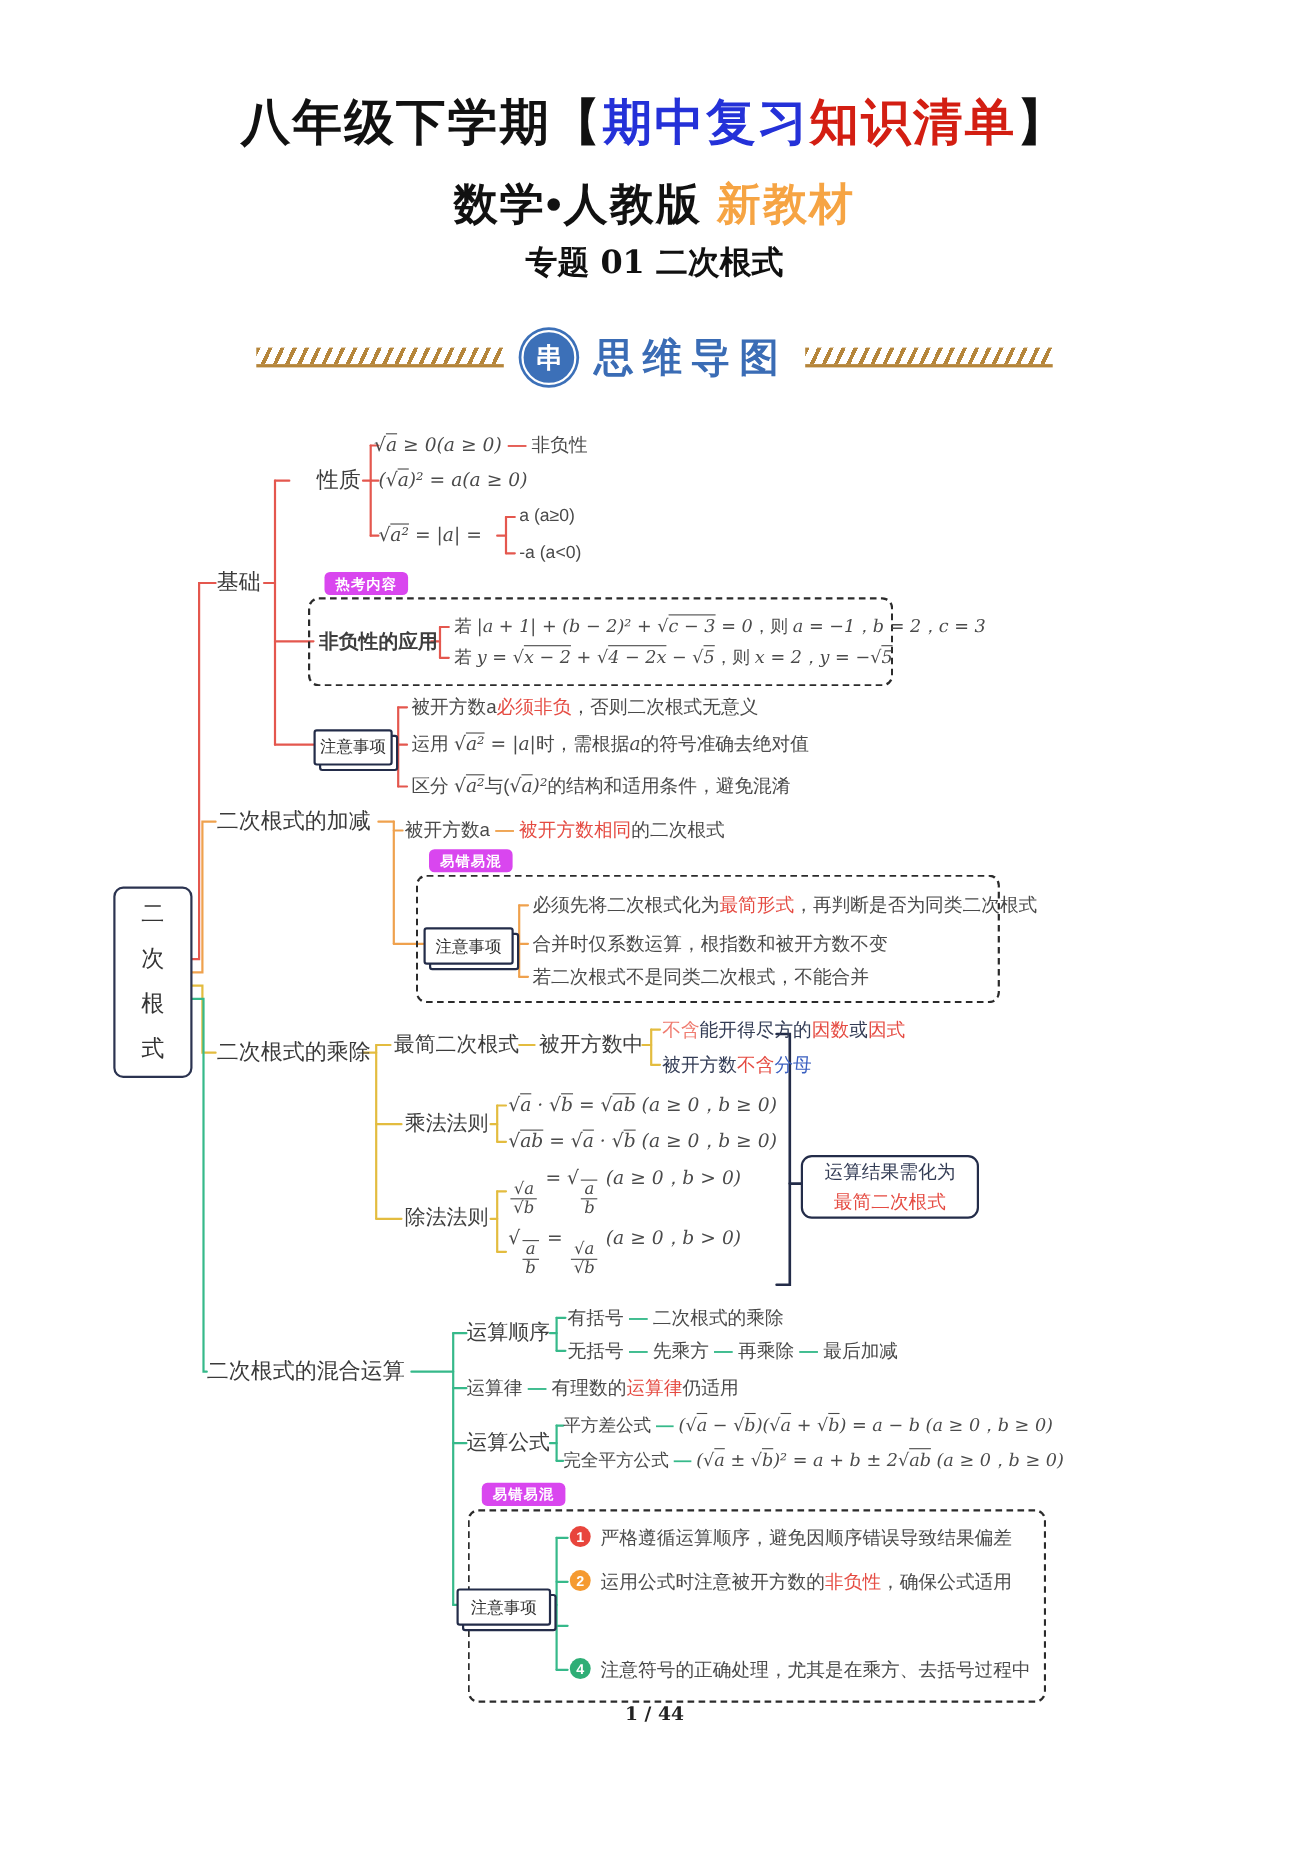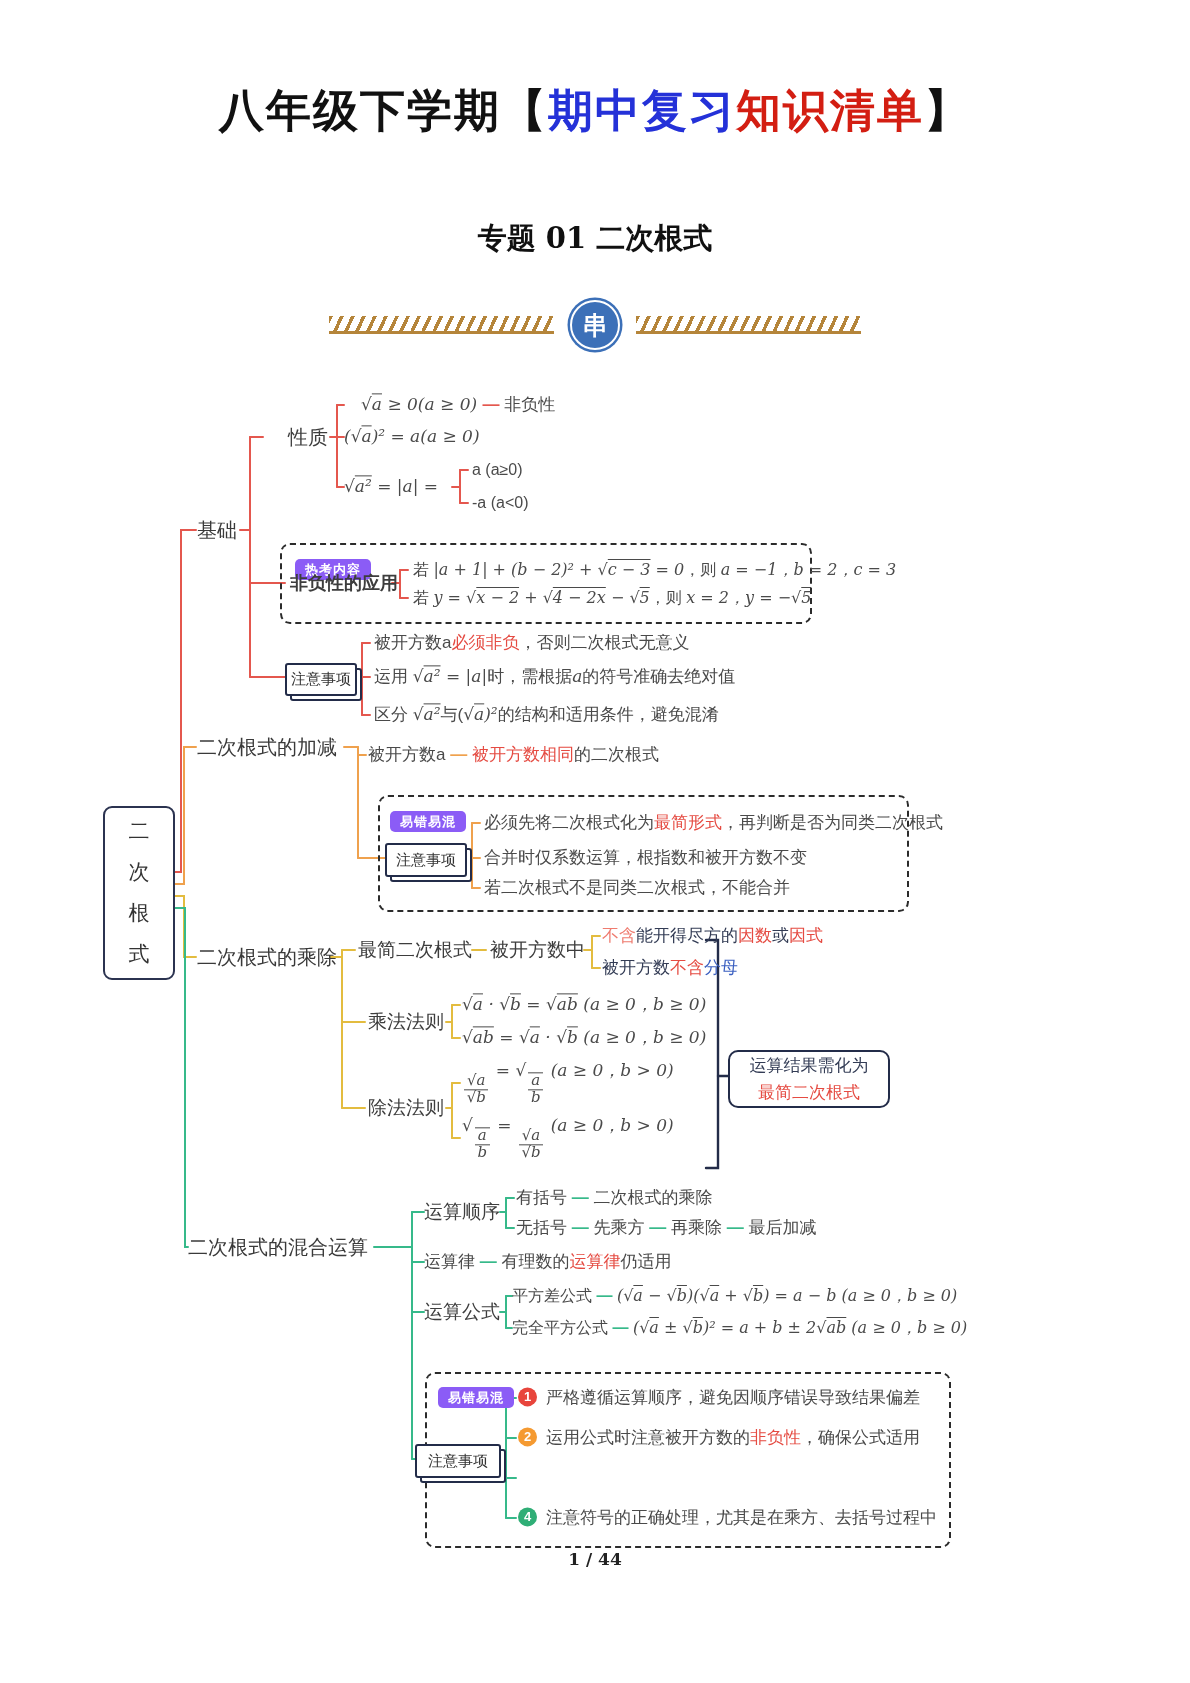--- a/index.html
+++ b/index.html
@@ -24,22 +24,22 @@
   .banner-label{font-size:36px;font-weight:900;color:#3a6cb5;letter-spacing:8px;}
 
   
   .node{position:absolute;transform:translateY(-50%);white-space:nowrap;font-size:17px;color:#4a4a4a;line-height:1.25;}
   .lbl{font-size:20px;color:#3d3d3d;font-weight:500;}
   .mainlbl{font-size:20px;color:#3a3a3a;}
   .fs16{font-size:16px;}
   .rootnode{position:absolute;left:103px;top:806px;width:68px;height:170px;border:2px solid #2b3350;border-radius:9px;
             display:flex;align-items:center;justify-content:center;text-align:center;font-size:21px;color:#333;
             white-space:pre-line;line-height:1.95;background:#fff;}
-  .badge{position:absolute;background:#8b5cf6;color:#fff;font-size:13px;font-weight:bold;letter-spacing:1px;
-         padding:4px 10px;border-radius:5px;line-height:1;margin-top:39px;}
+  .badge{position:absolute;background:#d946ef;color:#fff;font-size:13px;font-weight:bold;letter-spacing:1px;
+         padding:4px 10px;border-radius:5px;line-height:1;}
   .dashedbox{position:absolute;border:2px dashed #2b2b2b;border-radius:10px;}
   .notebox{position:absolute;display:flex;align-items:center;justify-content:center;font-size:15px;color:#333;
            border:2px solid #232c49;border-radius:3px;background:#fff;
            box-shadow:5px 5px 0 -2px #fff,5px 5px 0 0 #232c49;}
   .resultbox{position:absolute;display:flex;flex-direction:column;align-items:center;justify-content:center;gap:4px;
              border:2px solid #232c49;border-radius:10px;background:#fff;font-size:17px;}
   .resultbox .l1{color:#333c55;}
   .resultbox .l2{color:#e54b42;}
 
   
@@ -151,43 +151,45 @@
       <polyline points="497,1459 506,1459"></polyline>
       <polyline points="506,1398 506,1518"></polyline>
       <polyline points="506,1398 516,1398"></polyline>
       <polyline points="506,1438 516,1438"></polyline>
       <polyline points="506,1478 516,1478"></polyline>
       <polyline points="506,1518 516,1518"></polyline>
     </g>
   </svg>
 
   <div class="title"><span class="t-black">八年级下学期【</span><span class="t-blue">期中复习</span><span class="t-red">知识清单</span><span class="t-black">】</span></div>
+  <div class="subtitle"><span class="t-black">数学•人教版</span><span class="t-orange"> 新教材</span></div>
   <div class="topic">专题 01  二次根式</div>
   <div class="banner">
     <div class="hatch"></div>
     <div class="chuan">串</div>
+    <div class="banner-label">思维导图</div>
     <div class="hatch"></div>
   </div>
 
   <div class="dashedbox" style="left:280px;top:543px;width:528px;height:77px;"></div>
   <div class="dashedbox" style="left:378px;top:795px;width:527px;height:113px;"></div>
   <div class="dashedbox" style="left:425px;top:1372px;width:522px;height:172px;"></div>
 
   <div class="rootnode"><span>二
 次
 根
 式</span></div>
 
   <div class="node mainlbl" style="left:197px;top:530px;">基础</div>
   <div class="node mainlbl" style="left:197px;top:747px;">二次根式的加减</div>
   <div class="node mainlbl" style="left:197px;top:957px;">二次根式的乘除</div>
   <div class="node mainlbl" style="left:188px;top:1247px;">二次根式的混合运算</div>
 
   <div class="node lbl" style="left:288px;top:437px;">性质</div>
-  <div class="node" style="left:361px;top:405px;"><span class="m">√</span><span class="m ov">a</span><span class="m"> ≥ 0(a ≥ 0) </span><span class="dr">— </span><span>非负性</span></div>
+  <div class="node" style="left:340px;top:405px;"><span class="m">√</span><span class="m ov">a</span><span class="m"> ≥ 0(a ≥ 0) </span><span class="dr">— </span><span>非负性</span></div>
   <div class="node" style="left:344px;top:437px;"><span class="m">(</span><span class="m">√</span><span class="m ov">a</span><span class="m">)² = a(a ≥ 0)</span></div>
   <div class="node" style="left:344px;top:487px;"><span class="m">√</span><span class="m ov">a²</span><span class="m"> = |a| =</span></div>
   <div class="node fs16" style="left:472px;top:470px;"><span>a  (a≥0)</span></div>
   <div class="node fs16" style="left:472px;top:503px;"><span>-a  (a&lt;0)</span></div>
   <div class="badge" style="left:295px;top:520px;">热考内容</div>
   <div class="node lbl" style="left:290px;top:583px;font-size:18px;font-weight:bold;">非负性的应用</div>
   <div class="node fs16" style="left:413px;top:570px;"><span>若 </span><span class="m">|a + 1| + (b − 2)² + </span><span class="m">√</span><span class="m ov">c − 3</span><span class="m"> = 0</span><span>，则 </span><span class="m">a = −1，b = 2，c = 3</span></div>
   <div class="node fs16" style="left:413px;top:598px;"><span>若 </span><span class="m">y = </span><span class="m">√</span><span class="m ov">x − 2</span><span class="m"> + </span><span class="m">√</span><span class="m ov">4 − 2x</span><span class="m"> − </span><span class="m">√</span><span class="m ov">5</span><span>，则 </span><span class="m">x = 2，y = −</span><span class="m">√</span><span class="m ov">5</span></div>
   <div class="notebox" style="left:285px;top:663px;width:68px;height:29px;">
       <span>注意事项</span>

